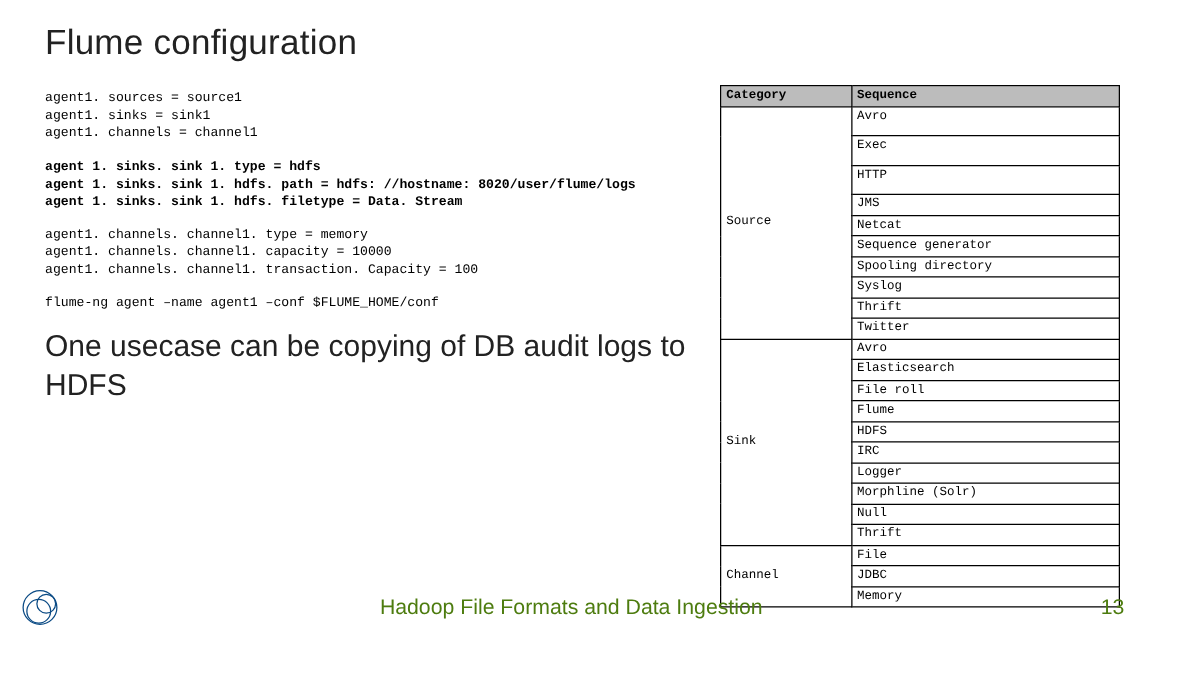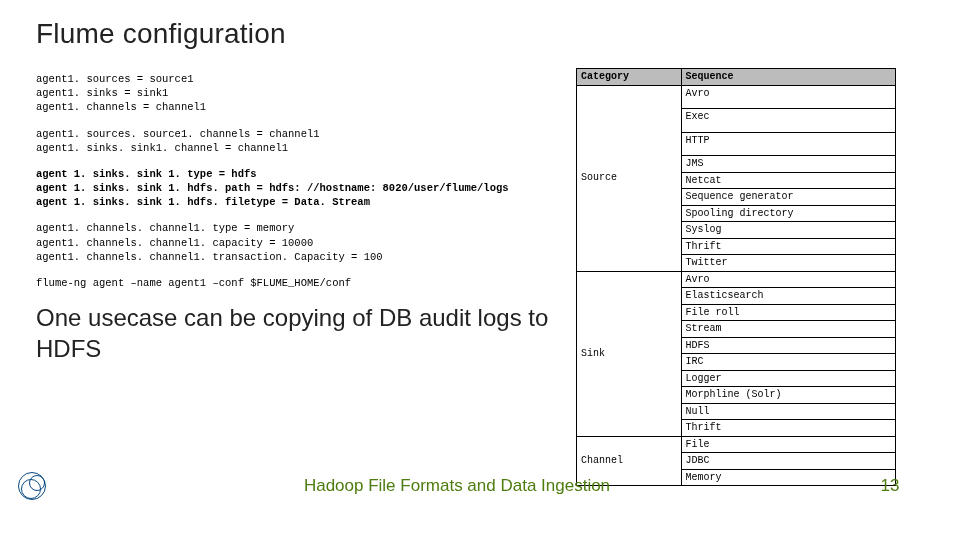--- a/index.html
+++ b/index.html
@@ -122,22 +122,20 @@
 <div class="page">
 
   <h1 class="title">Flume configuration</h1>
 
   <div class="content">
 
     <div class="left">
       <div class="code">agent1. sources = source1
 agent1. sinks = sink1
 agent1. channels = channel1</div>
-      <div class="code">agent1. sources. source1. channels = channel1
-agent1. sinks. sink1. channel = channel1</div>
       <div class="code bold">agent 1. sinks. sink 1. type = hdfs
 agent 1. sinks. sink 1. hdfs. path = hdfs: //hostname: 8020/user/flume/logs
 agent 1. sinks. sink 1. hdfs. filetype = Data. Stream</div>
       <div class="code">agent1. channels. channel1. type = memory
 agent1. channels. channel1. capacity = 10000
 agent1. channels. channel1. transaction. Capacity = 100</div>
       <div class="code">flume-ng agent –name agent1 –conf $FLUME_HOME/conf</div>
       <div class="usecase">One usecase can be copying of DB audit logs to HDFS</div>
     </div>
 
@@ -185,21 +183,21 @@
           <td rowspan="10" style="vertical-align:middle">Sink</td>
           <td>Avro</td>
         </tr>
         <tr>
               <td>Elasticsearch</td>
             </tr>
         <tr>
               <td>File roll</td>
             </tr>
         <tr>
-              <td>Stream</td>
+              <td>Flume</td>
             </tr>
         <tr>
               <td>HDFS</td>
             </tr>
         <tr>
               <td>IRC</td>
             </tr>
         <tr>
               <td>Logger</td>
             </tr>

